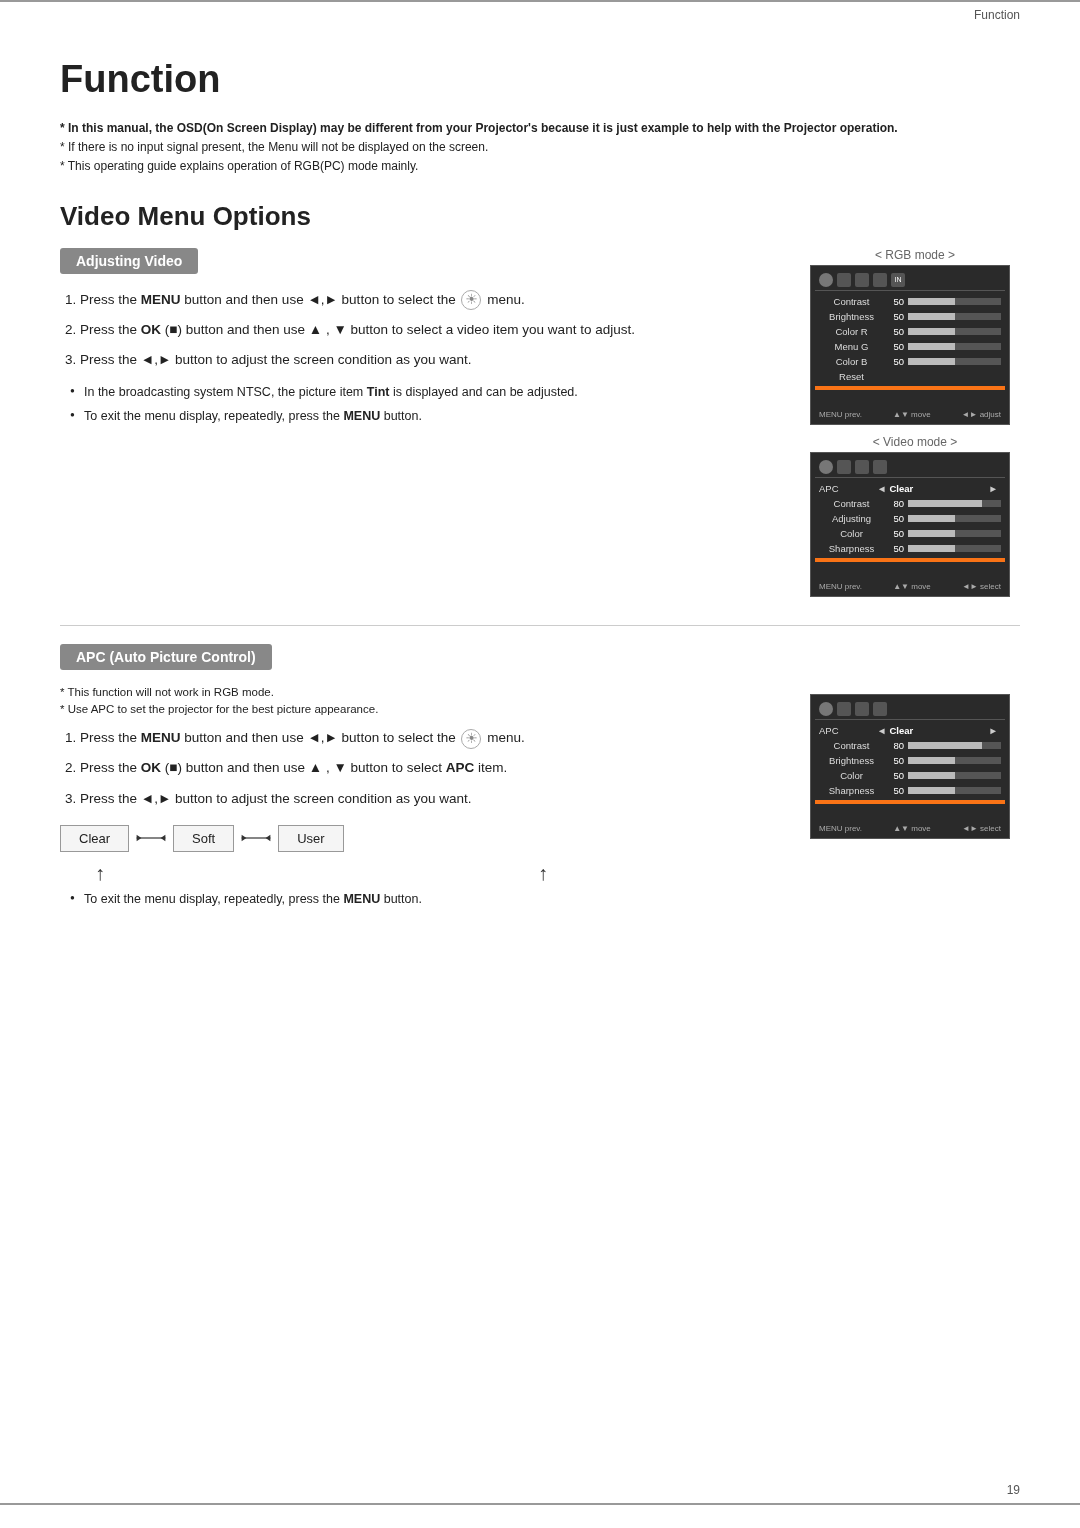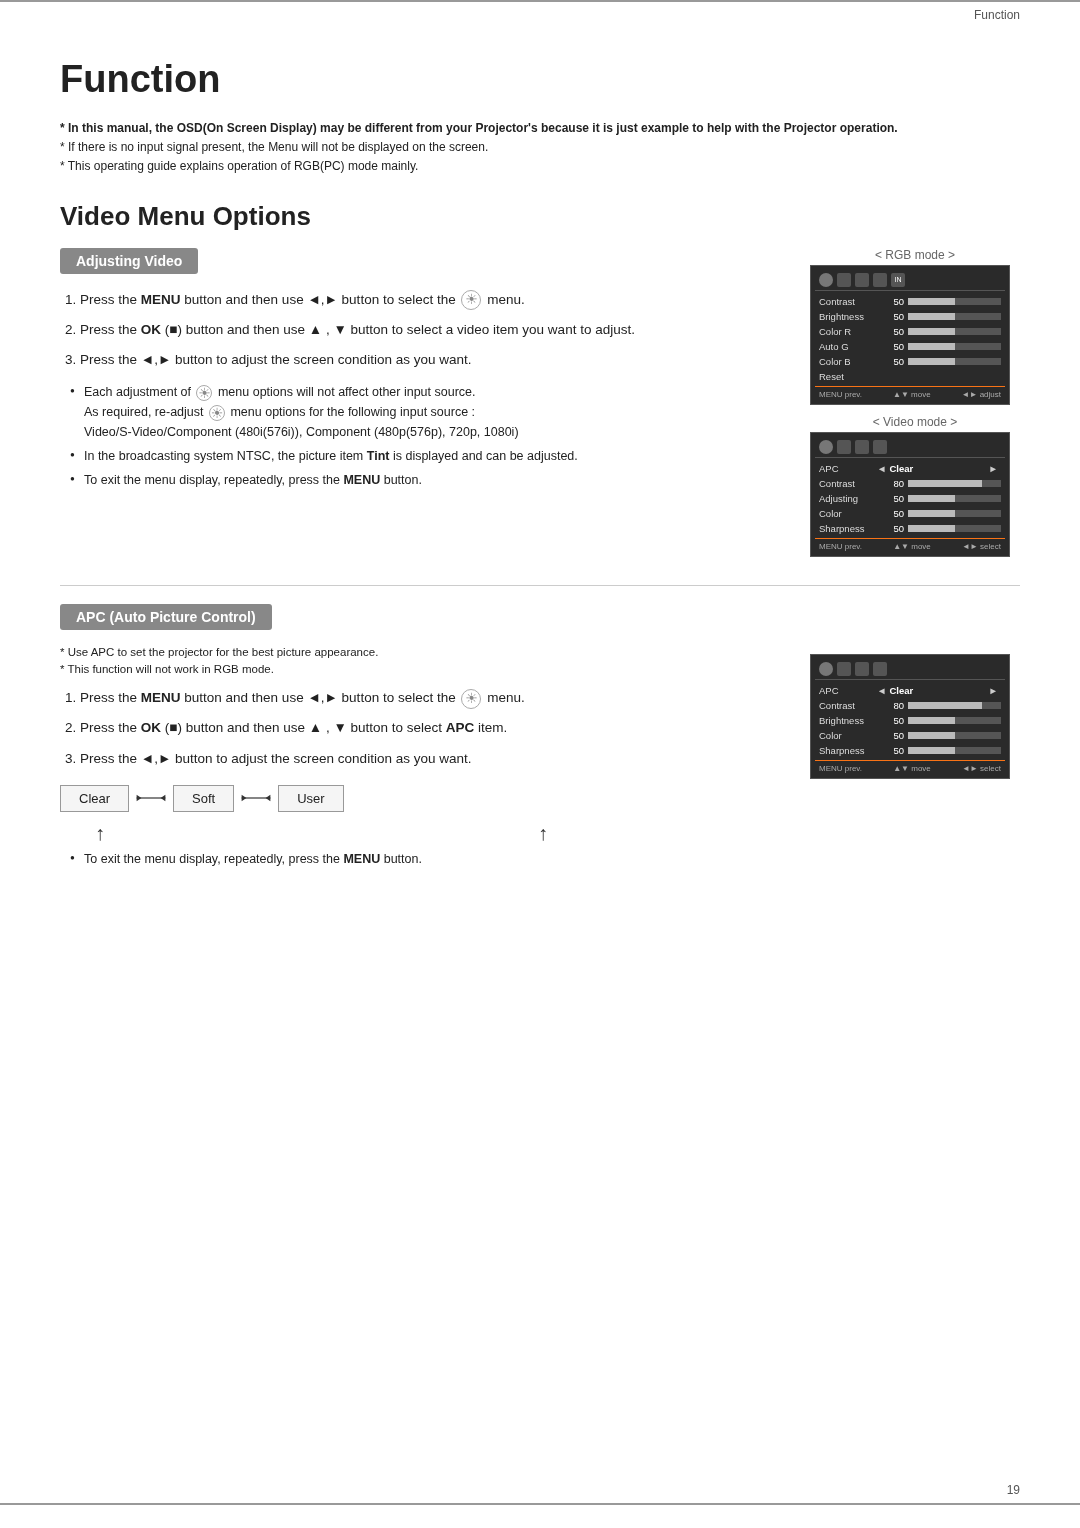--- a/index.html
+++ b/index.html
@@ -146,44 +146,45 @@
     }
     .osd-row {
       display: flex;
       align-items: center;
       padding: 2px 4px;
       font-size: 9.5px;
     }
     .osd-label {
       width: 65px;
       color: #ddd;
+      text-align: center;
     }
     .osd-value {
       width: 20px;
       text-align: right;
       color: #fff;
       margin-right: 4px;
     }
     .osd-bar-container {
       flex: 1;
       height: 7px;
       background: #555;
       position: relative;
     }
     .osd-bar-fill {
       height: 100%;
       background: #bbb;
     }
     .osd-footer {
       display: flex;
       justify-content: space-between;
-      padding: 3px 4px 1px;
+      padding: 20px 4px 1px;
       font-size: 8px;
       color: #aaa;
-      border-top: 1px solid #f97316;
+      border-top: 4px solid #f97316;
       margin-top: 2px;
     }
     .osd-mode-label {
       font-size: 12px;
       color: #666;
       text-align: center;
       margin-bottom: 3px;
     }
     .osd-apc-row {
       display: flex;
@@ -267,24 +268,20 @@
         </li>
         <li>
           Press the <strong>OK</strong> (■) button and then use ▲ , ▼ button to select a video item you want to adjust.
         </li>
         <li>
           Press the ◄,► button to adjust the screen condition as you want.
         </li>
       </ol>
 
       <ul class="bullet-list">
-        <li>Each adjustment of <span class="menu-icon" style="width:16px;height:16px;font-size:11px;"></span> menu options will not affect other input source.<br>
-          As required, re-adjust <span class="menu-icon" style="width:16px;height:16px;font-size:11px;"></span> menu options for the following input source :<br>
-          Video/S-Video/Component (480i(576i)), Component (480p(576p), 720p, 1080i)
-        </li>
         <li>In the broadcasting system NTSC, the picture item <strong>Tint</strong> is displayed and can be adjusted.</li>
         <li>To exit the menu display, repeatedly, press the <strong>MENU</strong> button.</li>
       </ul>
     </div>
 
     <div class="right-col">
       <div class="osd-mode-label">&lt; RGB mode &gt;</div>
 
       <div class="osd-box">
         <div class="osd-title-bar">
@@ -309,21 +306,21 @@
             </div>
         </div>
         <div class="osd-row">
           <span class="osd-label">Color R</span>
           <span class="osd-value">50</span>
           <div class="osd-bar-container">
               <div class="osd-bar-fill" style="width:50%"></div>
             </div>
         </div>
         <div class="osd-row">
-          <span class="osd-label">Auto G</span>
+          <span class="osd-label">Menu G</span>
           <span class="osd-value">50</span>
           <div class="osd-bar-container">
               <div class="osd-bar-fill" style="width:50%"></div>
             </div>
         </div>
         <div class="osd-row">
           <span class="osd-label">Color B</span>
           <span class="osd-value">50</span>
           <div class="osd-bar-container">
               <div class="osd-bar-fill" style="width:50%"></div>
@@ -391,22 +388,22 @@
     </div>
   </div>
 
   <hr class="section-divider">
 
   <div class="two-col">
     <div class="left-col">
       <div class="subsection-header">APC (Auto Picture Control)</div>
 
       <div class="notes-small">
+        <div>* This function will not work in RGB mode.</div>
         <div>* Use APC to set the projector for the best picture appearance.</div>
-        <div>* This function will not work in RGB mode.</div>
       </div>
 
       <ol>
         <li>
           Press the <strong>MENU</strong> button and then use ◄,► button to select the
           <span class="menu-icon"></span> menu.
         </li>
         <li>
           Press the <strong>OK</strong> (■) button and then use ▲ , ▼ button to select <strong>APC</strong> item.
         </li>

